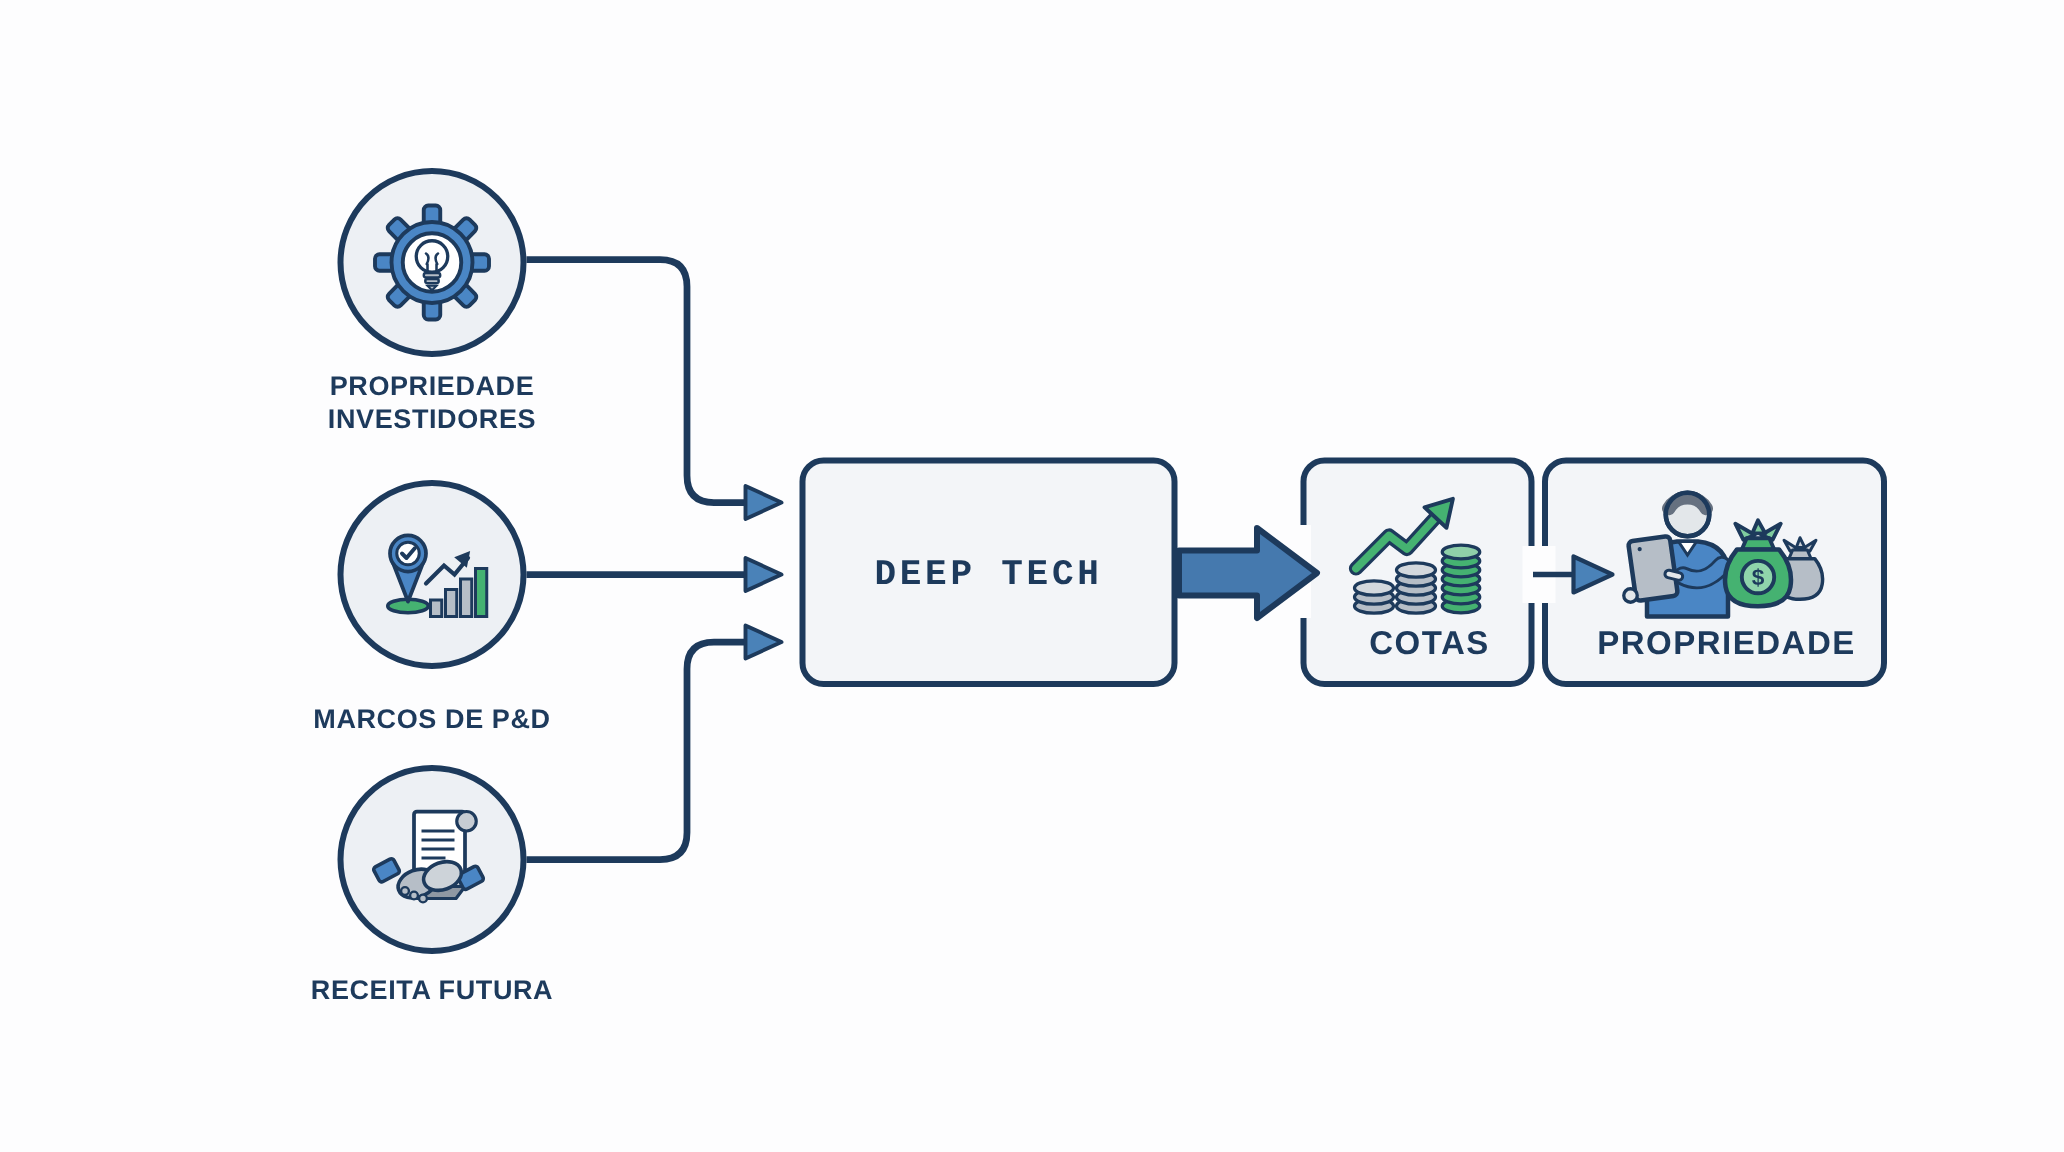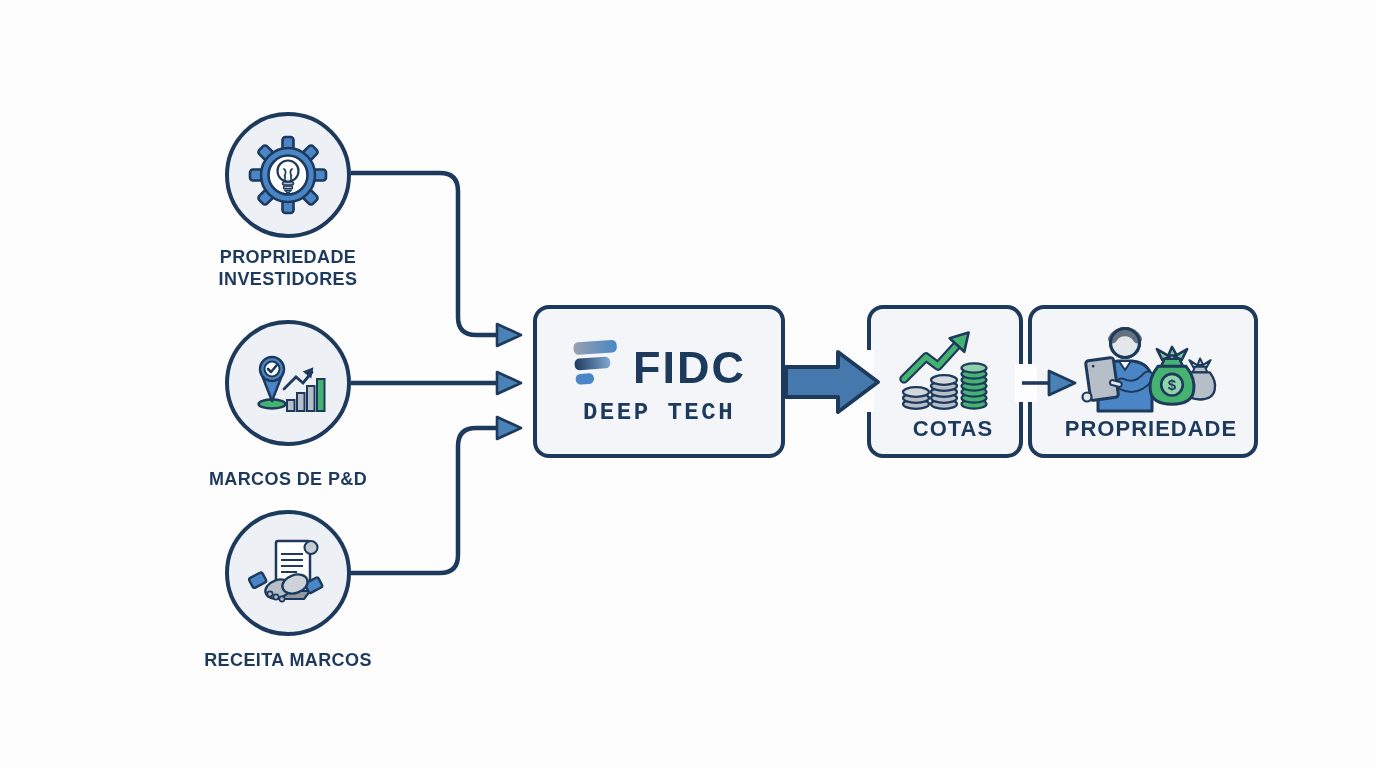--- a/index.html
+++ b/index.html
@@ -129,46 +129,25 @@
       <rect x="2" y="42" width="15" height="11" rx="2" fill="#4a86c5" stroke="#1d3a5c" stroke-width="2.4" transform="rotate(-28 9 47)"></rect>
       <rect x="58" y="47" width="15" height="11" rx="2" fill="#4a86c5" stroke="#1d3a5c" stroke-width="2.4" transform="rotate(-28 65 52)"></rect>
       <ellipse cx="30" cy="56" rx="13" ry="9" fill="#b6bec7" stroke="#1d3a5c" stroke-width="2.4" transform="rotate(-20 30 56)"></ellipse>
       <ellipse cx="47" cy="51" rx="13" ry="9" fill="#cdd3d9" stroke="#1d3a5c" stroke-width="2.4" transform="rotate(-20 47 51)"></ellipse>
       <circle cx="22" cy="61" r="2.6" fill="#b6bec7" stroke="#1d3a5c" stroke-width="1.6"></circle>
       <circle cx="28" cy="64" r="2.6" fill="#b6bec7" stroke="#1d3a5c" stroke-width="1.6"></circle>
       <circle cx="34" cy="66" r="2.6" fill="#b6bec7" stroke="#1d3a5c" stroke-width="1.6"></circle>
     </svg>
   </div>
   <div class="node-label z2" style="top:650px;">
-    <div>RECEITA MARCOS</div>
+    <div>RECEITA FUTURA</div>
   </div>
 
   <div class="box z2" style="left:533px; width:252px;">
     <div class="fidc-inner">
-      <div class="fidc-row">
-        <svg width="50" height="58" viewBox="0 0 52 60">
-          <defs>
-            <linearGradient id="lg1" x1="0" y1="0" x2="1" y2="0">
-              <stop offset="0" stop-color="#98a2ac"></stop>
-                <stop offset="0.5" stop-color="#6f93bb"></stop>
-                <stop offset="1" stop-color="#4a86c5"></stop>
-            </linearGradient>
-            <linearGradient id="lg2" x1="0" y1="0" x2="1" y2="0">
-              <stop offset="0" stop-color="#1d3a5c"></stop>
-                <stop offset="1" stop-color="#7fa8d0"></stop>
-            </linearGradient>
-          </defs>
-          <g transform="rotate(-4 26 30)">
-            <rect x="3" y="3" width="45" height="13" rx="5" fill="url(#lg1)"></rect>
-            <rect x="3" y="20" width="37" height="12" rx="5" fill="url(#lg2)"></rect>
-            <rect x="3" y="36" width="19" height="11" rx="5" fill="#4a86c5"></rect>
-          </g>
-        </svg>
-        <div class="fidc-name">FIDC</div>
-      </div>
       <div class="fidc-sub">DEEP TECH</div>
     </div>
   </div>
 
   <div class="box z2" style="left:867px; width:156px;">
     <svg class="abs" style="left:25px; top:8px;" width="100" height="100" viewBox="0 0 100 100">
       <g stroke="#1d3a5c" stroke-width="2.2">
         <ellipse cx="20" cy="87" rx="13" ry="4.8" fill="#b6bec7"></ellipse>
         <ellipse cx="20" cy="81" rx="13" ry="4.8" fill="#b6bec7"></ellipse>
         <ellipse cx="20" cy="75" rx="13" ry="4.8" fill="#d3d8dd"></ellipse>

